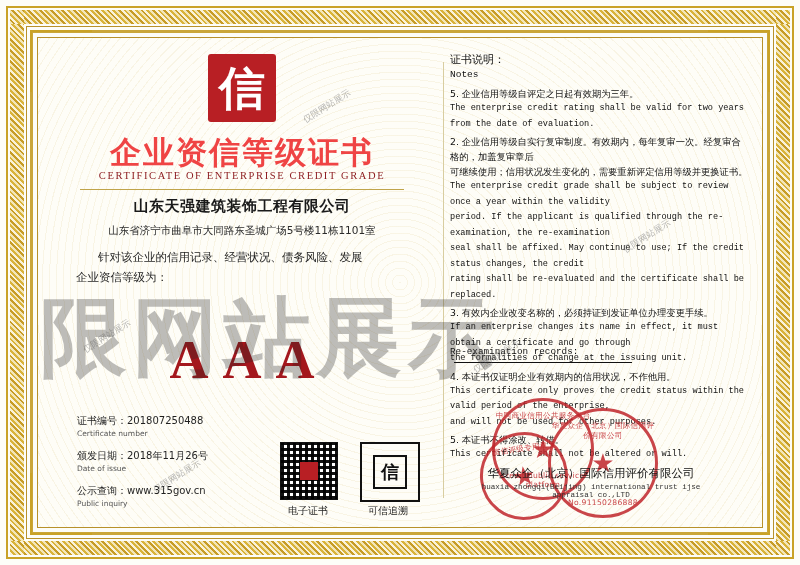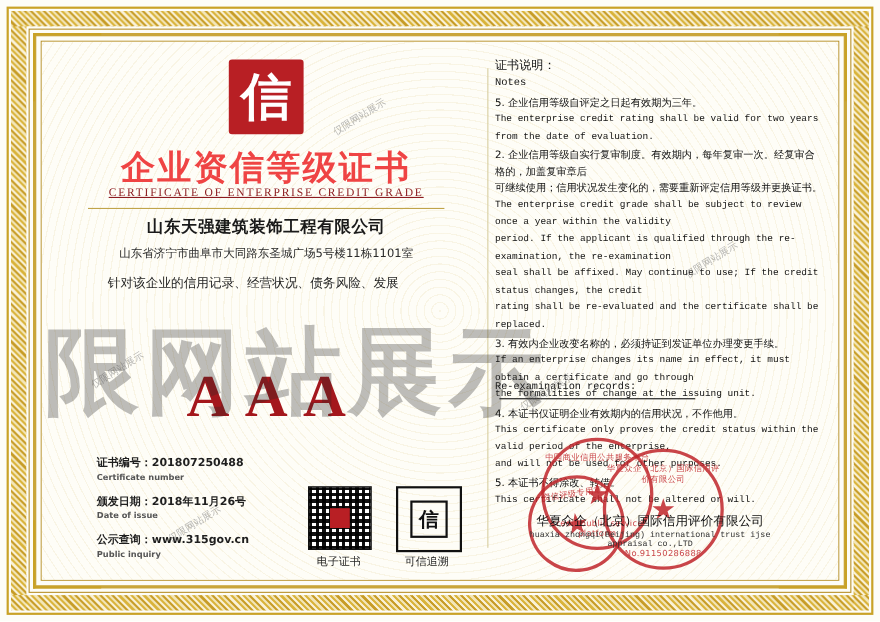--- a/index.html
+++ b/index.html
@@ -42,40 +42,40 @@
   
   .seal-logo{position:absolute;left:50%;top:10px;transform:translateX(-50%);
     width:68px;height:68px;background:#b81f24;border-radius:3px;
     color:#fff;display:flex;align-items:center;justify-content:center;}
   .seal-logo span{font-family:"DejaVu Serif",serif;font-size:46px;line-height:1;font-weight:700;}
 
   .title-cn{position:absolute;left:0;top:88px;width:396px;text-align:center;
     font-family:"DejaVu Serif",serif;font-weight:700;color:#ef4444;
     font-size:31px;letter-spacing:2px;}
   .title-en{position:absolute;left:0;top:126px;width:396px;text-align:center;
-    font-family:"Liberation Serif",serif;color:#8c1b1f;font-size:10.5px;letter-spacing:1.6px;text-decoration:underline;}
+    font-family:"Liberation Serif",serif;color:#8c1b1f;font-size:10.5px;letter-spacing:1.6px;}
   .title-rule{position:absolute;left:36px;top:145px;width:324px;height:1px;background:#c0a44a;}
 
   .company{position:absolute;left:0;top:153px;width:396px;text-align:center;
     font-family:"DejaVu Serif",serif;font-weight:700;color:#1a1a1a;font-size:15px;letter-spacing:.5px;}
   .address{position:absolute;left:0;top:180px;width:396px;text-align:center;
     font-family:"DejaVu Sans",sans-serif;color:#2b2b2b;font-size:10.5px;}
 
   .para{position:absolute;left:32px;top:203px;width:332px;
     font-family:"DejaVu Sans",sans-serif;color:#1f1f1f;font-size:11.5px;line-height:20px;}
   .para .ln{display:block;}
   .para .ln.i{text-indent:22px;}
 
   .grade{position:absolute;left:0;top:285px;width:396px;text-align:center;
     font-family:"Liberation Serif",serif;color:#a4171c;font-weight:700;
     font-size:54px;letter-spacing:14px;text-indent:14px;}
 
   
-  .info{position:absolute;left:44px;top:370px;width:190px;
-    font-family:"DejaVu Sans",sans-serif;font-weight:bold;}
+  .info{position:absolute;left:33px;top:370px;width:190px;
+    font-family:"DejaVu Sans",sans-serif;}
   .info .row{margin-bottom:11px;}
   .info .cn{font-size:10px;color:#1f1f1f;}
   .info .en{font-size:7.5px;color:#555;margin-top:1px;}
 
   .qr{position:absolute;left:236px;top:398px;width:56px;height:56px;
     background:
       repeating-linear-gradient(0deg,#111 0 3px,#fff 3px 6px),
       repeating-linear-gradient(90deg,#111 0 3px,#fff 3px 6px);
     background-blend-mode:multiply;border:1px solid #111;}
   .qr:after{content:"";position:absolute;left:19px;top:19px;width:18px;height:18px;background:#b81f24;}
@@ -153,20 +153,21 @@
 
       <div class="title-cn">企业资信等级证书</div>
       <div class="title-en">CERTIFICATE OF ENTERPRISE CREDIT GRADE</div>
       <div class="title-rule"></div>
 
       <div class="company">山东天强建筑装饰工程有限公司</div>
       <div class="address">山东省济宁市曲阜市大同路东圣城广场5号楼11栋1101室</div>
 
       <div class="para">
         <span class="ln i">针对该企业的信用记录、经营状况、债务风险、发展</span>
+        <span class="ln">企业资信等级为：</span>
       </div>
 
       <div class="grade">AAA</div>
 
       <div class="info">
         <div class="row">
           <div class="cn">证书编号：201807250488</div>
           <div class="en">Certificate number</div>
         </div>
         <div class="row">

